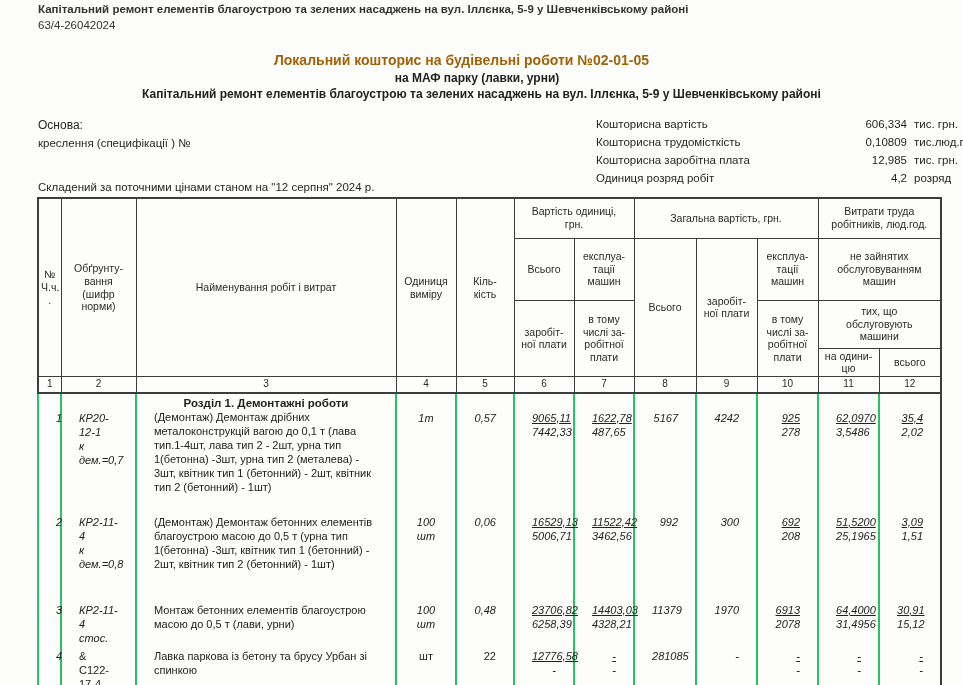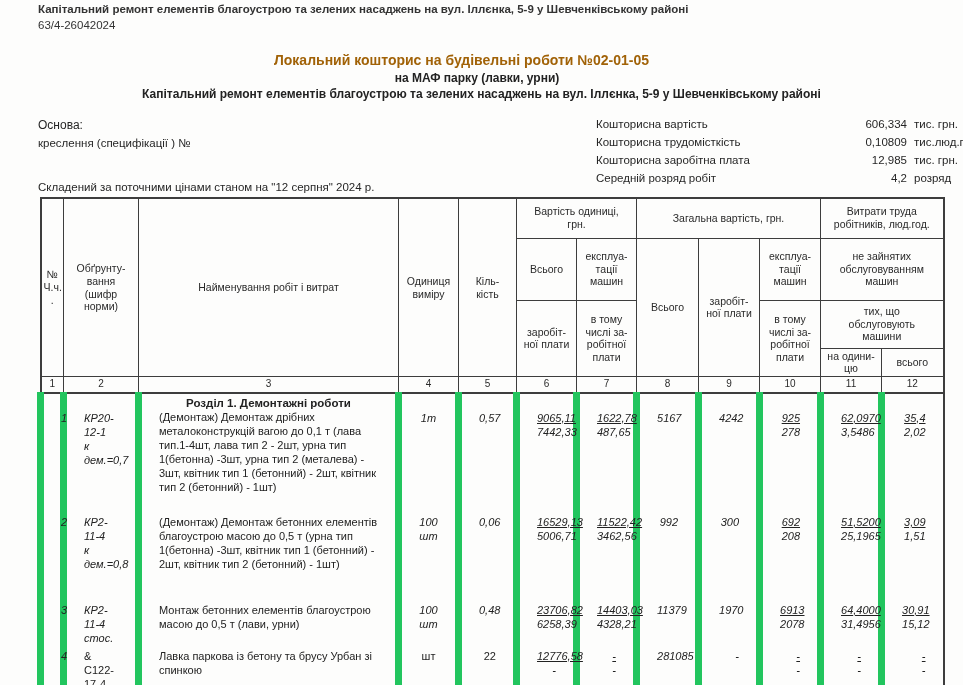--- a/index.html
+++ b/index.html
@@ -45,21 +45,21 @@
   }
   tr.hA{height:40px;}
   tr.hB{height:62px;}
   tr.hC{height:48px;}
   tr.hD{height:22px;}
   tr.hNums{height:16px;}
   tr.hNums th{font-size:10px;padding:0;border-bottom:2px solid #3d3d3d;}
   th.vtop{vertical-align:top;padding-top:3px;}
 
   table.est td{
-    border-left:7px solid #22c55e;border-right:1px solid #3d3d3d;
+    border-left:2px solid #22c55e;border-right:1px solid #3d3d3d;
     border-top:none;border-bottom:none;
     vertical-align:top;font-size:11px;line-height:14px;
     padding:2px 17px;color:#222;
   }
   tr.r1{height:120px;} tr.r2{height:88px;} tr.r3{height:36px;} tr.r4{height:46px;}
   tr.r1 td{padding-top:17px;}
   tr.r1 td.c-desc{padding-top:2px;}
 
   td.c-n{text-align:right;font-style:italic;padding-right:1px;}
   td.c-just{font-style:italic;white-space:pre-line;padding-left:2px;}
@@ -95,21 +95,21 @@
     <span>Кошторисна трудомісткість</span>
     <span class="val">0,10809</span>
     <span>тис.люд.год.</span>
   </div>
   <div class="summary-row">
     <span>Кошторисна заробітна плата</span>
     <span class="val">12,985</span>
     <span>тис. грн.</span>
   </div>
   <div class="summary-row">
-    <span>Середній розряд робіт</span>
+    <span>Одиниця розряд робіт</span>
     <span class="val">4,2</span>
     <span>розряд</span>
   </div>
 </div>
 
 <div class="abs date-line">Складений за поточними цінами станом на "12 серпня" 2024 р.</div>
 
 <table class="est">
   <colgroup>
     <col style="width:23px">

